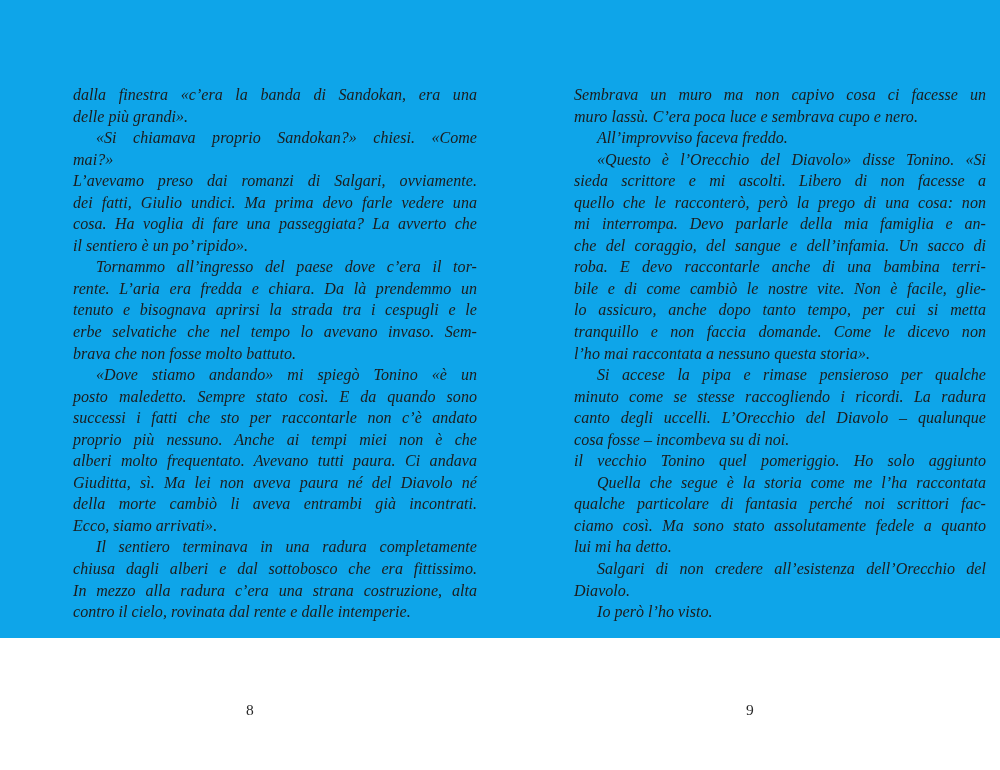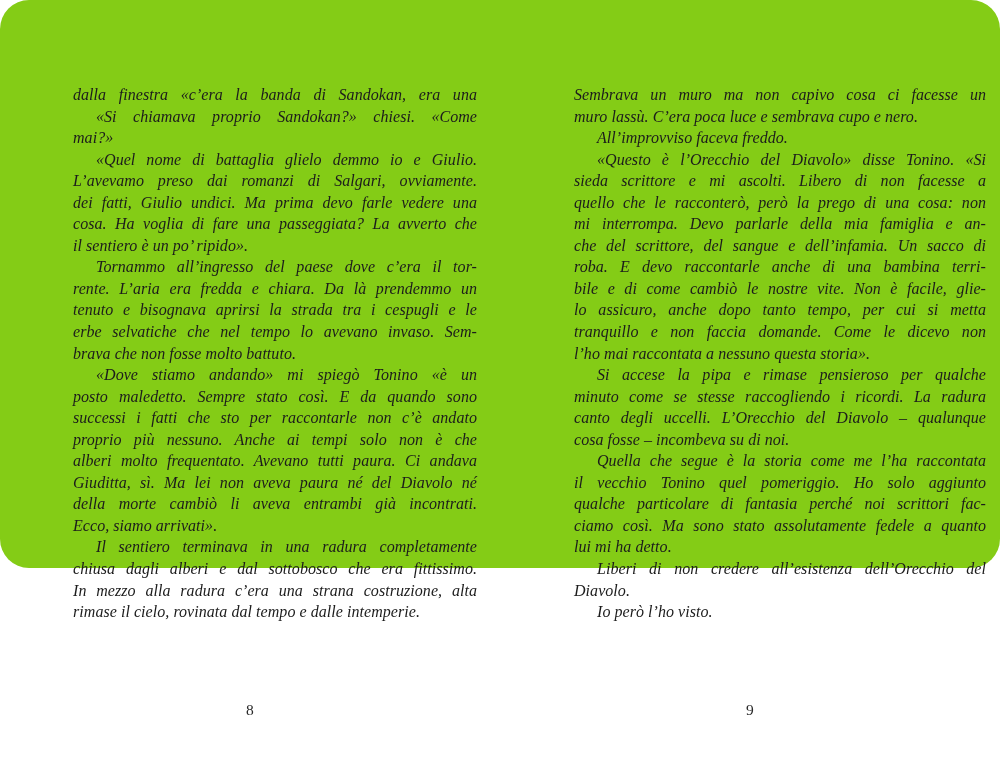--- a/index.html
+++ b/index.html
@@ -7,23 +7,22 @@
     padding: 0;
     width: 1000px;
     height: 770px;
     background: #ffffff;
     overflow: hidden;
     font-family: "Liberation Serif", serif;
   }
   .spread {
     position: relative;
     width: 1000px;
-    height: 568px;
-    background: #84cc16;
-    border-radius: 29px;
+    height: 638px;
+    background: #0ea5e9;
   }
   .page {
     position: absolute;
     top: 0;
     width: 500px;
     height: 770px;
   }
   .page.left  { left: 0; }
   .page.right { left: 500px; }
 
@@ -65,72 +64,72 @@
   }
 </style>
 </head>
 <body>
 
 <div class="spread">
 
   <div class="page left">
     <div class="text-block">
         <div class="line">dalla finestra «c’era la banda di Sandokan, era una</div>
+        <div class="line last">delle più grandi».</div>
         <div class="line indent">«Si chiamava proprio Sandokan?» chiesi. «Come</div>
         <div class="line last">mai?»</div>
-        <div class="line indent">«Quel nome di battaglia glielo demmo io e Giulio.</div>
         <div class="line">L’avevamo preso dai romanzi di Salgari, ovviamente.</div>
         <div class="line">dei fatti, Giulio undici. Ma prima devo farle vedere una</div>
         <div class="line">cosa. Ha voglia di fare una passeggiata? La avverto che</div>
         <div class="line last">il sentiero è un po’ ripido».</div>
         <div class="line indent">Tornammo all’ingresso del paese dove c’era il tor-</div>
         <div class="line">rente. L’aria era fredda e chiara. Da là prendemmo un</div>
         <div class="line">tenuto e bisognava aprirsi la strada tra i cespugli e le</div>
         <div class="line">erbe selvatiche che nel tempo lo avevano invaso. Sem-</div>
         <div class="line last">brava che non fosse molto battuto.</div>
         <div class="line indent">«Dove stiamo andando» mi spiegò Tonino «è un</div>
         <div class="line">posto maledetto. Sempre stato così. E da quando sono</div>
         <div class="line">successi i fatti che sto per raccontarle non c’è andato</div>
-        <div class="line">proprio più nessuno. Anche ai tempi solo non è che</div>
+        <div class="line">proprio più nessuno. Anche ai tempi miei non è che</div>
         <div class="line">alberi molto frequentato. Avevano tutti paura. Ci andava</div>
         <div class="line">Giuditta, sì. Ma lei non aveva paura né del Diavolo né</div>
         <div class="line">della morte cambiò li aveva entrambi già incontrati.</div>
         <div class="line last">Ecco, siamo arrivati».</div>
         <div class="line indent">Il sentiero terminava in una radura completamente</div>
         <div class="line">chiusa dagli alberi e dal sottobosco che era fittissimo.</div>
         <div class="line">In mezzo alla radura c’era una strana costruzione, alta</div>
-        <div class="line last">rimase il cielo, rovinata dal tempo e dalle intemperie.</div>
+        <div class="line last">contro il cielo, rovinata dal rente e dalle intemperie.</div>
       </div>
     <div class="page-number">8</div>
   </div>
 
   <div class="page right">
     <div class="text-block">
         <div class="line">Sembrava un muro ma non capivo cosa ci facesse un</div>
         <div class="line last">muro lassù. C’era poca luce e sembrava cupo e nero.</div>
         <div class="line indent last">All’improvviso faceva freddo.</div>
         <div class="line indent">«Questo è l’Orecchio del Diavolo» disse Tonino. «Si</div>
         <div class="line">sieda scrittore e mi ascolti. Libero di non facesse a</div>
         <div class="line">quello che le racconterò, però la prego di una cosa: non</div>
         <div class="line">mi interrompa. Devo parlarle della mia famiglia e an-</div>
-        <div class="line">che del scrittore, del sangue e dell’infamia. Un sacco di</div>
+        <div class="line">che del coraggio, del sangue e dell’infamia. Un sacco di</div>
         <div class="line">roba. E devo raccontarle anche di una bambina terri-</div>
         <div class="line">bile e di come cambiò le nostre vite. Non è facile, glie-</div>
         <div class="line">lo assicuro, anche dopo tanto tempo, per cui si metta</div>
         <div class="line">tranquillo e non faccia domande. Come le dicevo non</div>
         <div class="line last">l’ho mai raccontata a nessuno questa storia».</div>
         <div class="line indent">Si accese la pipa e rimase pensieroso per qualche</div>
         <div class="line">minuto come se stesse raccogliendo i ricordi. La radura</div>
         <div class="line">canto degli uccelli. L’Orecchio del Diavolo – qualunque</div>
         <div class="line last">cosa fosse – incombeva su di noi.</div>
+        <div class="line">il vecchio Tonino quel pomeriggio. Ho solo aggiunto</div>
         <div class="line indent">Quella che segue è la storia come me l’ha raccontata</div>
-        <div class="line">il vecchio Tonino quel pomeriggio. Ho solo aggiunto</div>
         <div class="line">qualche particolare di fantasia perché noi scrittori fac-</div>
         <div class="line">ciamo così. Ma sono stato assolutamente fedele a quanto</div>
         <div class="line last">lui mi ha detto.</div>
-        <div class="line indent">Liberi di non credere all’esistenza dell’Orecchio del</div>
+        <div class="line indent">Salgari di non credere all’esistenza dell’Orecchio del</div>
         <div class="line last">Diavolo.</div>
         <div class="line indent last">Io però l’ho visto.</div>
       </div>
     <div class="page-number">9</div>
   </div>
 
 </div>
 
 </body></html>

